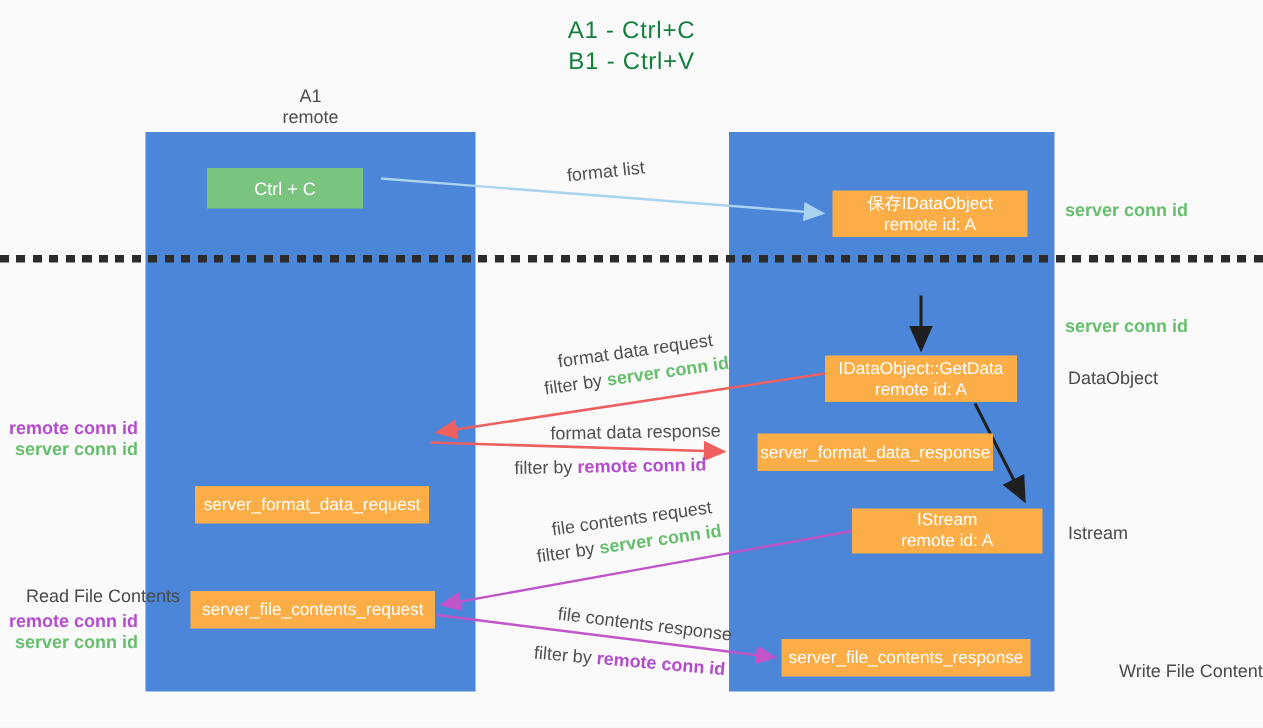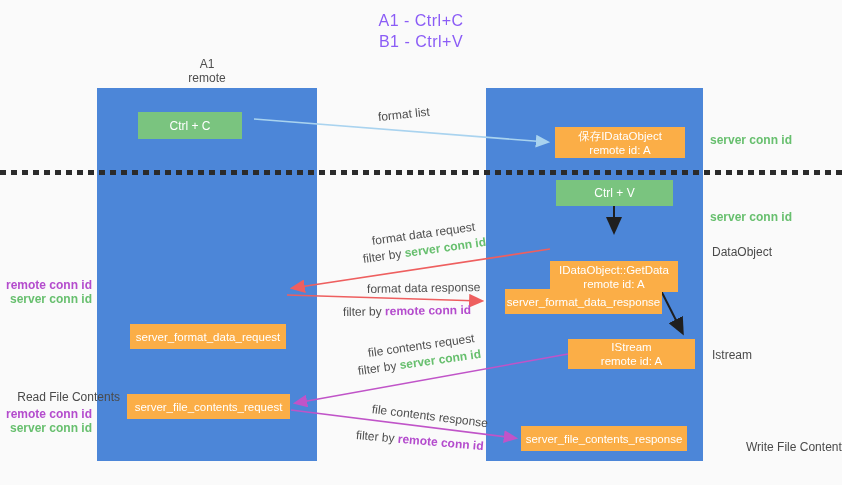--- a/index.html
+++ b/index.html
@@ -9,21 +9,21 @@
     position: relative;
     width: 842px;
     height: 485px;
     background: #fafafa;
     overflow: hidden;
   }
   .abs { position: absolute; }
   .title {
     top: 10px; left: 0; width: 842px;
     text-align: center;
-    color: #8b5cf6;
+    color: #15803d;
     font-size: 16px;
     line-height: 21px;
     letter-spacing: 0.5px;
   }
   .col-header {
     text-align: center;
     color: #4e4e4e;
     font-size: 12px;
     line-height: 14px;
     top: 57px;
@@ -111,25 +111,22 @@
 
   <div class="abs node green" style="left:138px;top:112px;width:104px;height:27px;">
     <span>Ctrl + C</span>
   </div>
 
   <div class="abs node orange" style="left:555px;top:127px;width:130px;height:31px;">
     <span class="sub">保存IDataObject</span>
     <span class="sub">remote id: A</span>
   </div>
 
-  <div class="abs node green" style="left:556px;top:180px;width:117px;height:26px;">
-    <span>Ctrl + V</span>
-  </div>
 
-  <div class="abs node orange" style="left:550px;top:237px;width:128px;height:31px;margin-top:24px;">
+  <div class="abs node orange" style="left:550px;top:237px;width:128px;height:31px;">
     <span class="sub">IDataObject::GetData</span>
     <span class="sub">remote id: A</span>
   </div>
 
   <div class="abs node orange" style="left:130px;top:278px;width:156px;height:25px;margin-top:46px;">
     <span class="sub">server_format_data_request</span>
   </div>
 
   <div class="abs node orange" style="left:505px;top:289px;width:157px;height:25px;">
     <span class="sub">server_format_data_response</span>

